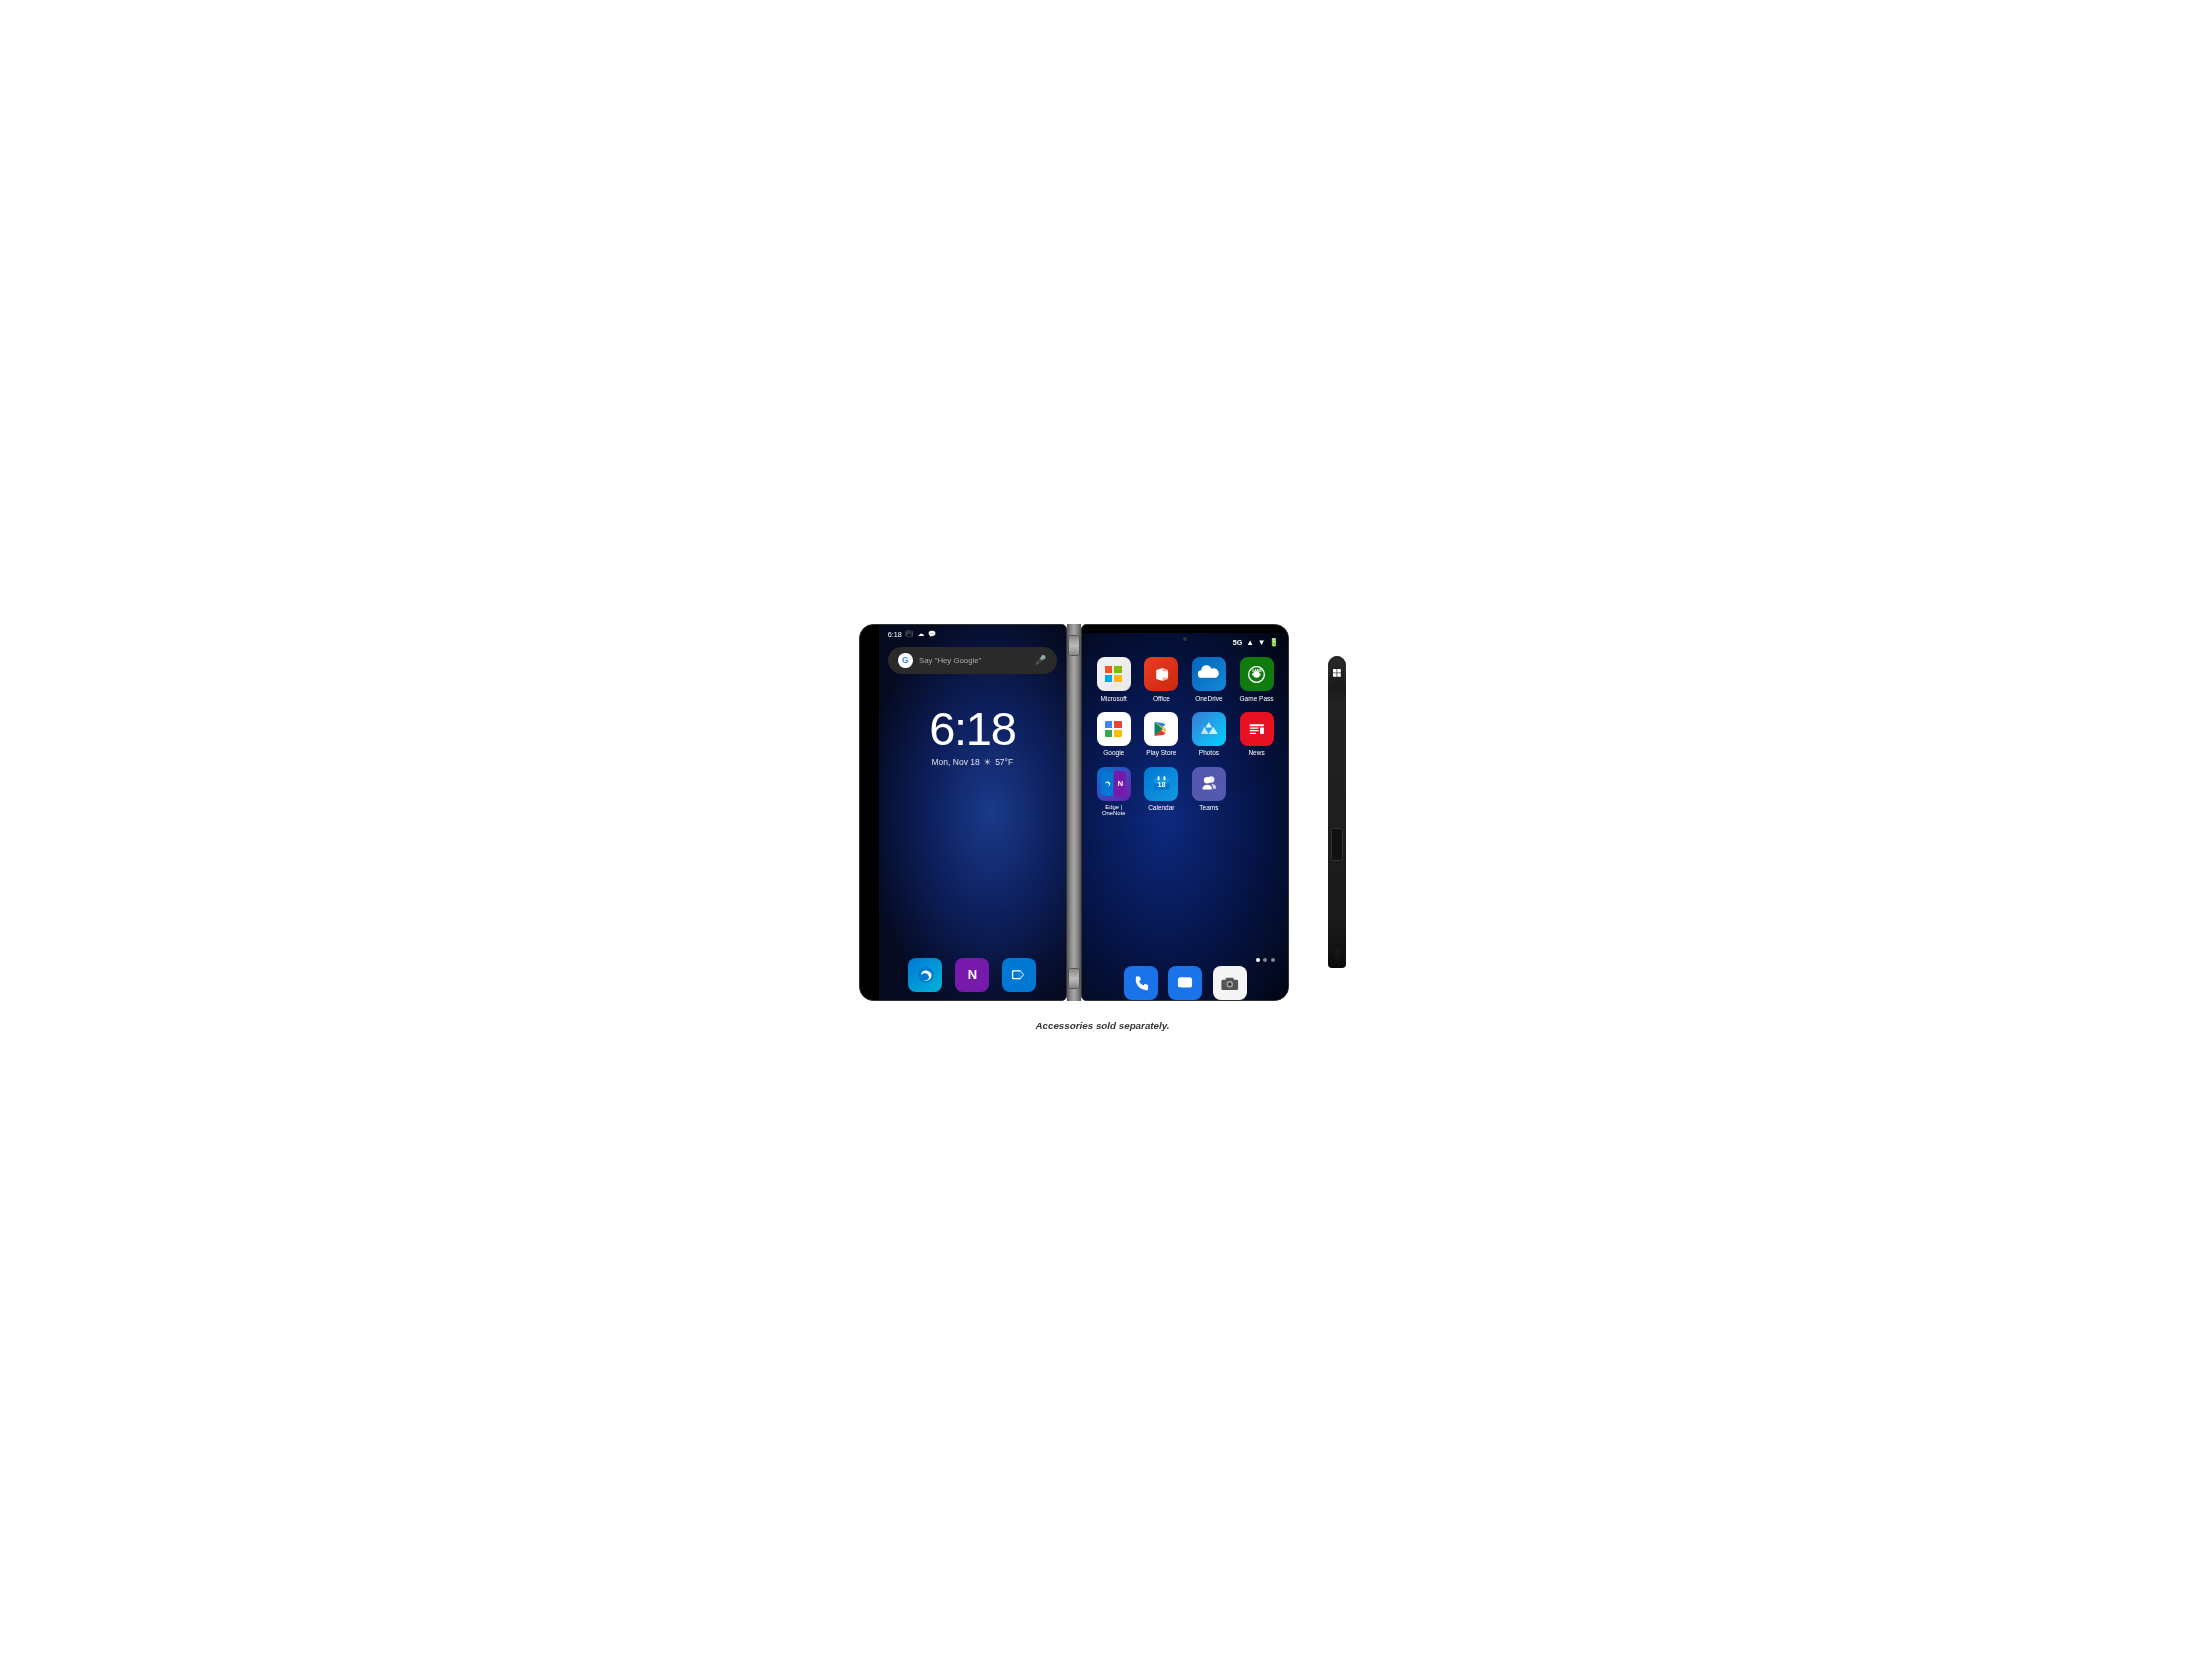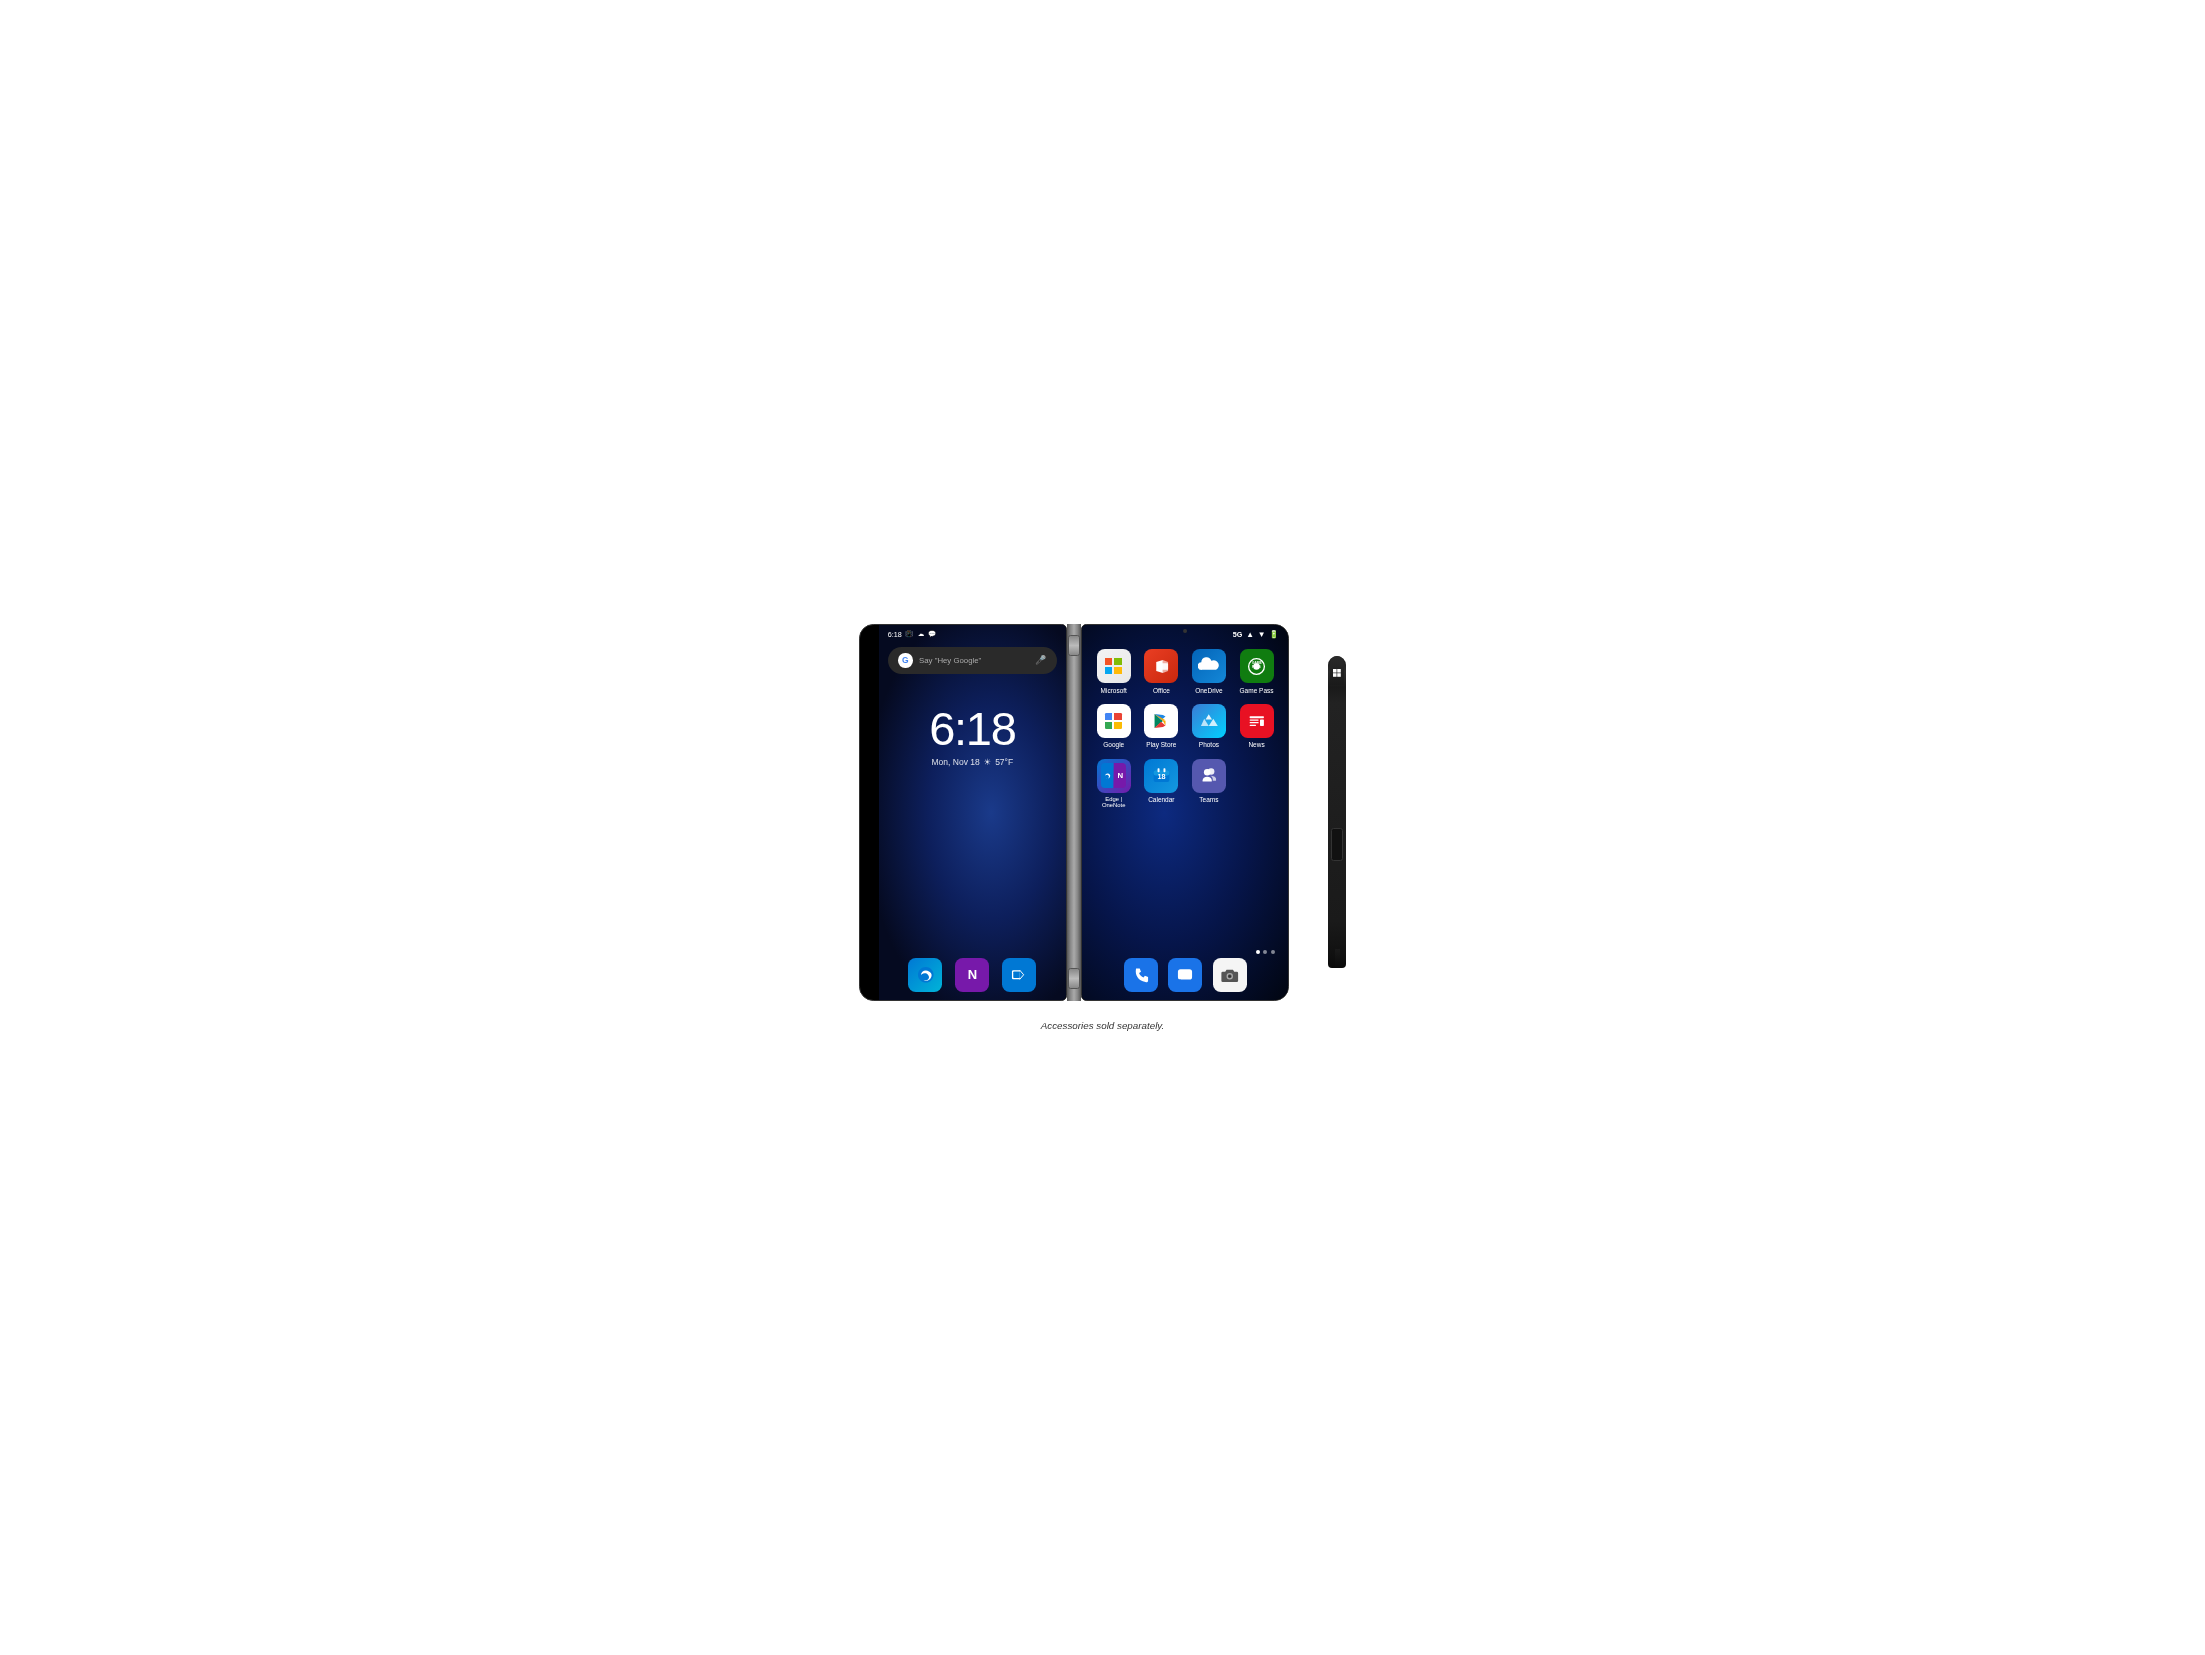--- a/index.html
+++ b/index.html
@@ -199,20 +199,21 @@
     }
 
     .right-status-bar {
       display: flex;
       align-items: center;
       justify-content: flex-end;
       padding: 5.2px 9px 2.6px;
       gap: 3.9px;
       color: #fff;
       font-size: 7.2px;
+      margin-top: 8px;
     }
 
     .right-camera-dot {
       position: absolute;
       top: 3.9px;
       left: 50%;
       transform: translateX(-50%);
       width: 3.9px;
       height: 3.9px;
       border-radius: 50%;
@@ -329,20 +330,21 @@
       height: 19.5px;
       background: linear-gradient(to bottom, #1a1a1a, #0a0a0a);
       border-radius: 0 0 2.6px 2.6px;
     }
 
     .caption {
       font-size: 9.8px;
       color: #333;
       margin-top: 19.5px;
       font-style: italic;
+      font-weight: bold;
     }
 
     
     .ms-grid-icon {
       display: grid;
       grid-template-columns: 1fr 1fr;
       gap: 1.3px;
       width: 17px;
       height: 17px;
     }

